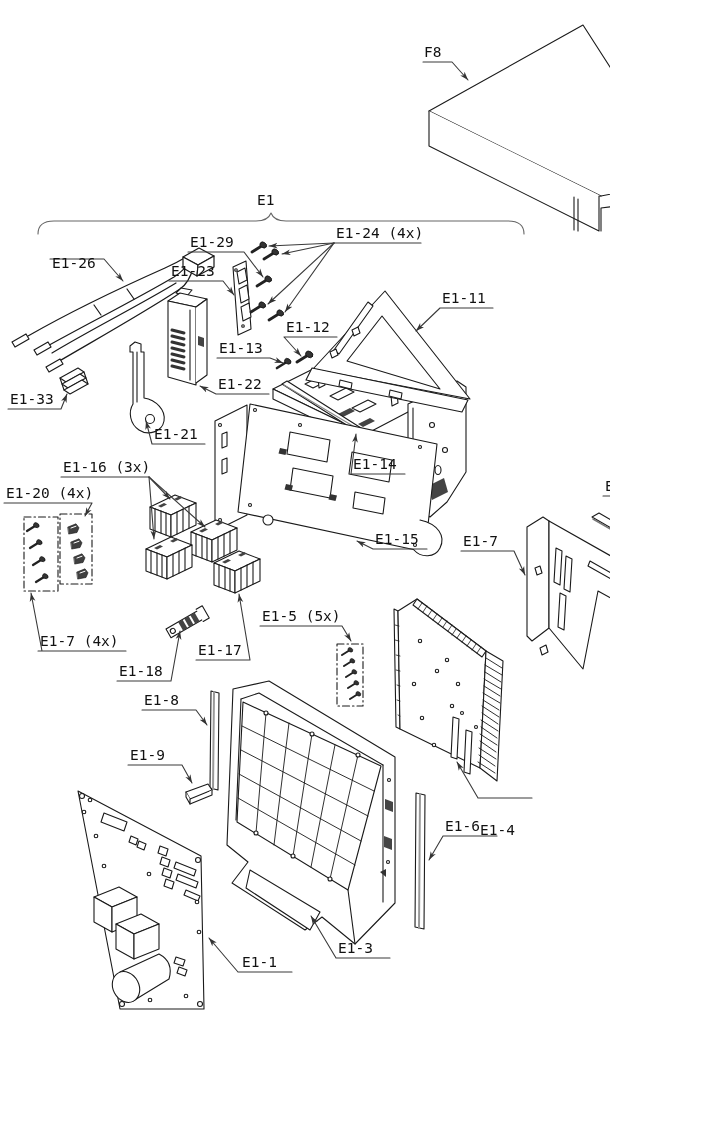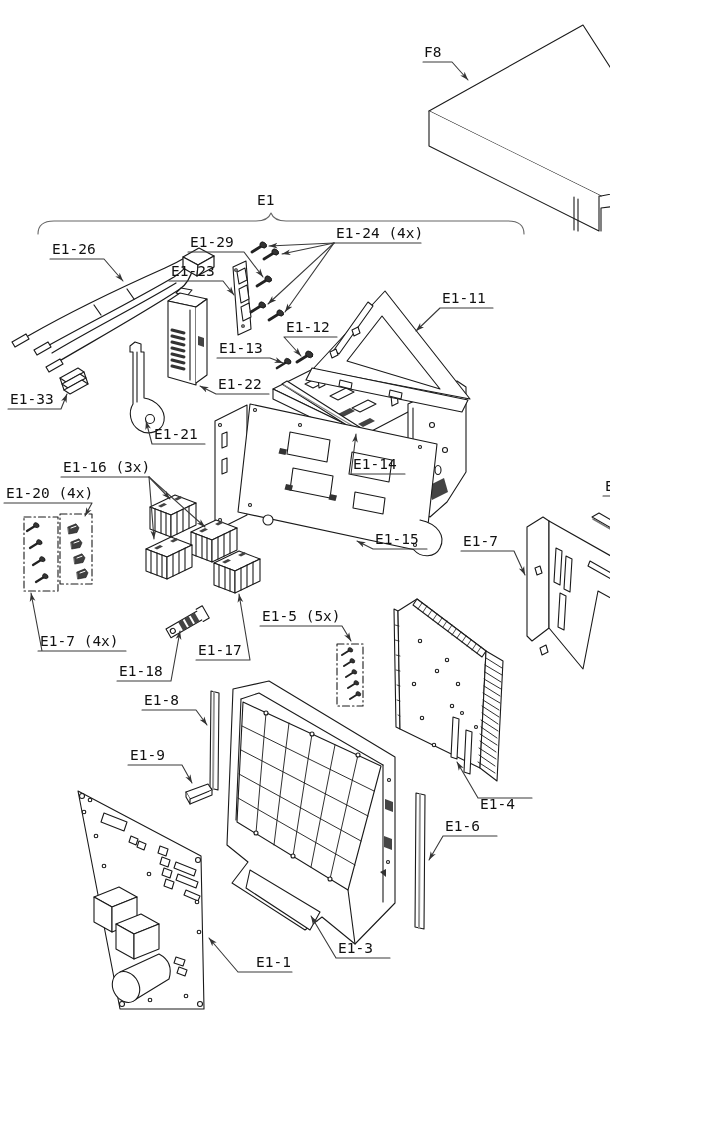--- a/index.html
+++ b/index.html
@@ -414,21 +414,21 @@
     <path d="M128,765 H182 M182,765 L192,783" marker-end="url(#ah)"></path>
     <path d="M478,798 H532 M478,798 L457,762" marker-end="url(#ah)"></path>
     <path d="M443,836 H497 M443,836 L429,860" marker-end="url(#ah)"></path>
     <path d="M238,972 H292 M238,972 L209,938" marker-end="url(#ah)"></path>
     <path d="M336,958 H390 M336,958 L311,916" marker-end="url(#ah)"></path>
   </g>
 </svg>
 
 <div class="lbl" style="left:424px;top:44px">F8</div>
 <div class="lbl" style="left:257px;top:192px">E1</div>
-<div class="lbl" style="left:52px;top:241px">E1-26</div>
+<div class="lbl" style="left:52px;top:255px">E1-26</div>
 <div class="lbl" style="left:190px;top:234px">E1-29</div>
 <div class="lbl" style="left:336px;top:225px">E1-24 (4x)</div>
 <div class="lbl" style="left:171px;top:263px">E1-23</div>
 <div class="lbl" style="left:442px;top:290px">E1-11</div>
 <div class="lbl" style="left:286px;top:319px">E1-12</div>
 <div class="lbl" style="left:219px;top:340px">E1-13</div>
 <div class="lbl" style="left:218px;top:376px">E1-22</div>
 <div class="lbl" style="left:10px;top:391px">E1-33</div>
 <div class="lbl" style="left:154px;top:426px">E1-21</div>
 <div class="lbl" style="left:353px;top:456px">E1-14</div>
@@ -436,18 +436,18 @@
 <div class="lbl" style="left:6px;top:485px">E1-20 (4x)</div>
 <div class="lbl" style="left:375px;top:531px">E1-15</div>
 <div class="lbl" style="left:463px;top:533px">E1-7</div>
 <div class="lbl" style="left:605px;top:478px">E1-8</div>
 <div class="lbl" style="left:40px;top:633px">E1-7 (4x)</div>
 <div class="lbl" style="left:198px;top:642px">E1-17</div>
 <div class="lbl" style="left:119px;top:663px">E1-18</div>
 <div class="lbl" style="left:262px;top:608px">E1-5 (5x)</div>
 <div class="lbl" style="left:144px;top:692px">E1-8</div>
 <div class="lbl" style="left:130px;top:747px">E1-9</div>
-<div class="lbl" style="left:480px;top:796px">E1-4</div>
+<div class="lbl" style="left:480px;top:822px">E1-4</div>
 <div class="lbl" style="left:445px;top:818px">E1-6</div>
-<div class="lbl" style="left:256px;top:954px">E1-1</div>
+<div class="lbl" style="left:242px;top:954px">E1-1</div>
 <div class="lbl" style="left:338px;top:940px">E1-3</div>
 
 </div>
 
 </body></html>

